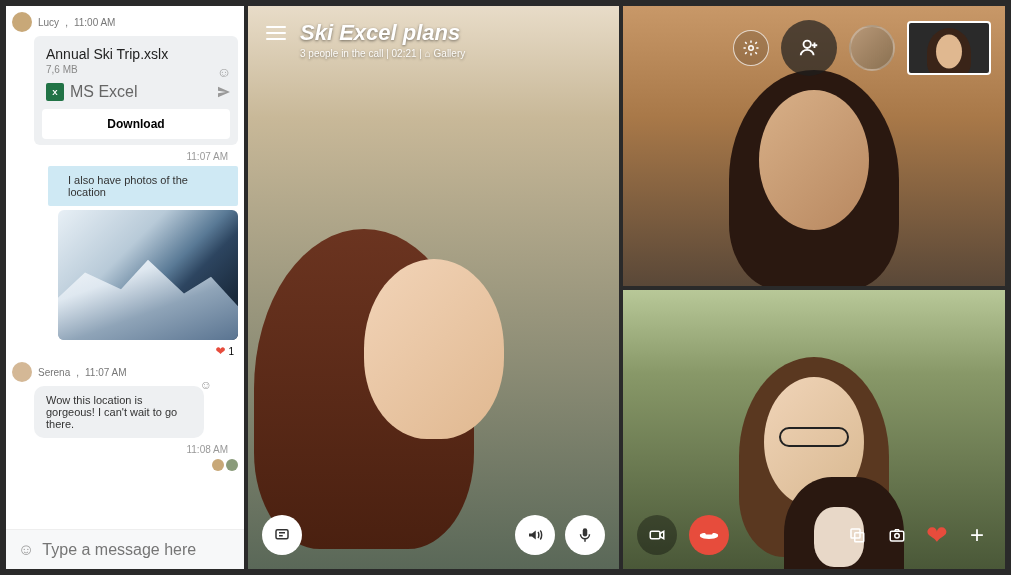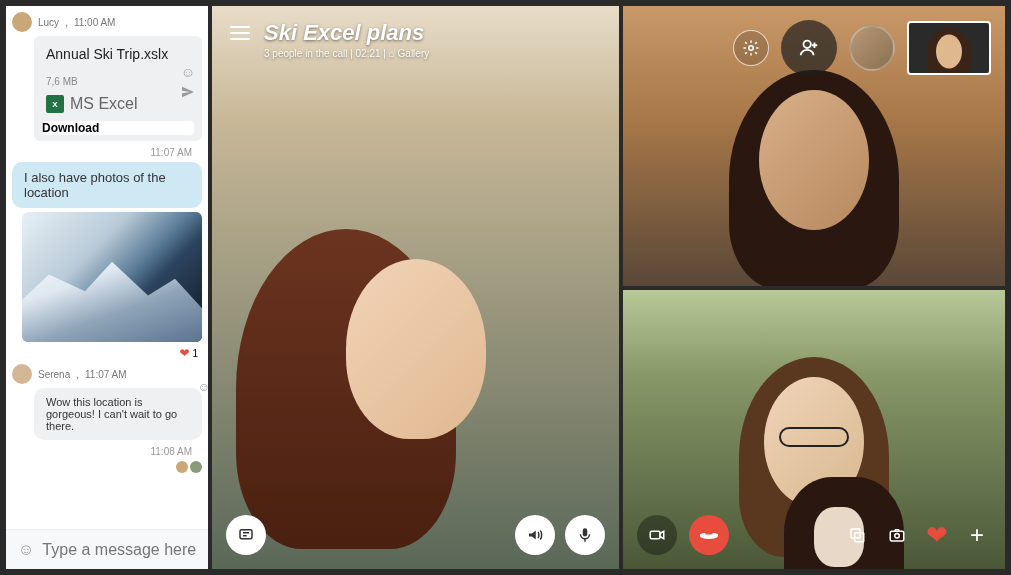--- a/index.html
+++ b/index.html
@@ -1,32 +1,32 @@
 <!DOCTYPE html>
 <html><head>
 <meta charset="utf-8">
 <style>
 *{box-sizing:border-box;margin:0;padding:0;font-family:-apple-system,BlinkMacSystemFont,"Segoe UI",sans-serif}
 body{width:1011px;height:575px;background:#2a2a2a;padding:6px;overflow:hidden}
 .app{display:flex;width:100%;height:100%;gap:4px}
-.chat-panel{width:202px;background:#fff;display:flex;flex-direction:column;position:relative}
+.chat-panel{width:238px;background:#fff;display:flex;flex-direction:column;position:relative}
 .chat-body{flex:1;overflow-y:auto;padding:6px 6px 0 6px;display:flex;flex-direction:column;gap:4px}
 .msg-header{display:flex;align-items:center;gap:6px;font-size:10px;color:#777}
 .avatar{width:20px;height:20px;border-radius:50%;background:#c8a878;flex-shrink:0;display:inline-block}
 .file-card{background:#eef0f2;border-radius:6px;padding:10px 12px;margin-left:22px}
 .file-title{font-weight:400;font-size:14px;color:#222}
-.file-size{font-size:10px;color:#888;margin-top:14px}
+.file-size{font-size:10px;color:#888;margin-top:2px}
 .file-row{display:flex;align-items:center;gap:6px;margin-top:8px}
 .excel-icon{width:18px;height:18px;background:#217346;color:#fff;font-size:8px;display:flex;align-items:center;justify-content:center;font-weight:bold;border-radius:2px}
 .file-type{font-size:16px;color:#666}
-.download-btn{background:#fff;margin:8px -4px -4px -4px;font-size:12px;font-weight:600;border-radius:4px;cursor:pointer}
+.download-btn{background:#fff;margin:8px -4px -4px -4px;text-align:center;padding:8px;font-size:12px;font-weight:600;border-radius:4px;cursor:pointer}
 .side-icons{position:absolute;right:6px;top:28px;display:flex;flex-direction:column;gap:4px;color:#999}
 .emoji-icon,.send-icon{width:16px;height:16px;font-size:14px;display:flex;align-items:center;justify-content:center}
 .time-div{font-size:10px;color:#999;text-align:right;padding-right:10px;margin-top:2px}
-.bubble-out{align-self:flex-end;background:#cfe9f4;border-radius:10px;padding:8px 12px;font-size:13px;color:#333;max-width:190px}
+.bubble-out{align-self:flex-end;background:#cfe9f4;border-radius:2px;padding:8px 20px;font-size:11px;color:#333;max-width:190px}
 .photo-card{align-self:flex-end;width:180px;height:130px;border-radius:6px;overflow:hidden;background:linear-gradient(135deg,#e8f0f6 0%,#b8cad8 35%,#5a7a96 55%,#2d4560 65%,#1a2a3c 85%);position:relative}
 .mountain{position:absolute;bottom:0;left:0;width:100%;height:65%;background:linear-gradient(160deg,#f5f8fb 0%,#dfe8f0 30%,#8fa4b8 60%,#5a7491 100%);clip-path:polygon(0 100%,0 50%,15% 20%,35% 40%,50% 5%,70% 45%,85% 25%,100% 60%,100% 100%)}
 .reaction{align-self:flex-end;display:flex;align-items:center;gap:3px;font-size:10px;margin-right:4px}
 .heart-emoji{color:#e74c3c;font-size:12px}
 .avatar-serena{width:20px;height:20px;border-radius:50%;background:#d4b896;flex-shrink:0}
 .bubble-in{background:#eef0f2;border-radius:10px;padding:8px 12px;font-size:11px;color:#333;max-width:170px;margin-left:22px;position:relative}
 .bubble-in .emoji-react{position:absolute;top:-8px;right:-8px;font-size:12px;color:#999}
 .seen-avatars{align-self:flex-end;display:flex;gap:2px}
 .seen-avatars span{width:12px;height:12px;border-radius:50%;background:#c8a878;display:inline-block}
 .seen-avatars span:last-child{background:#8a9b7a}

